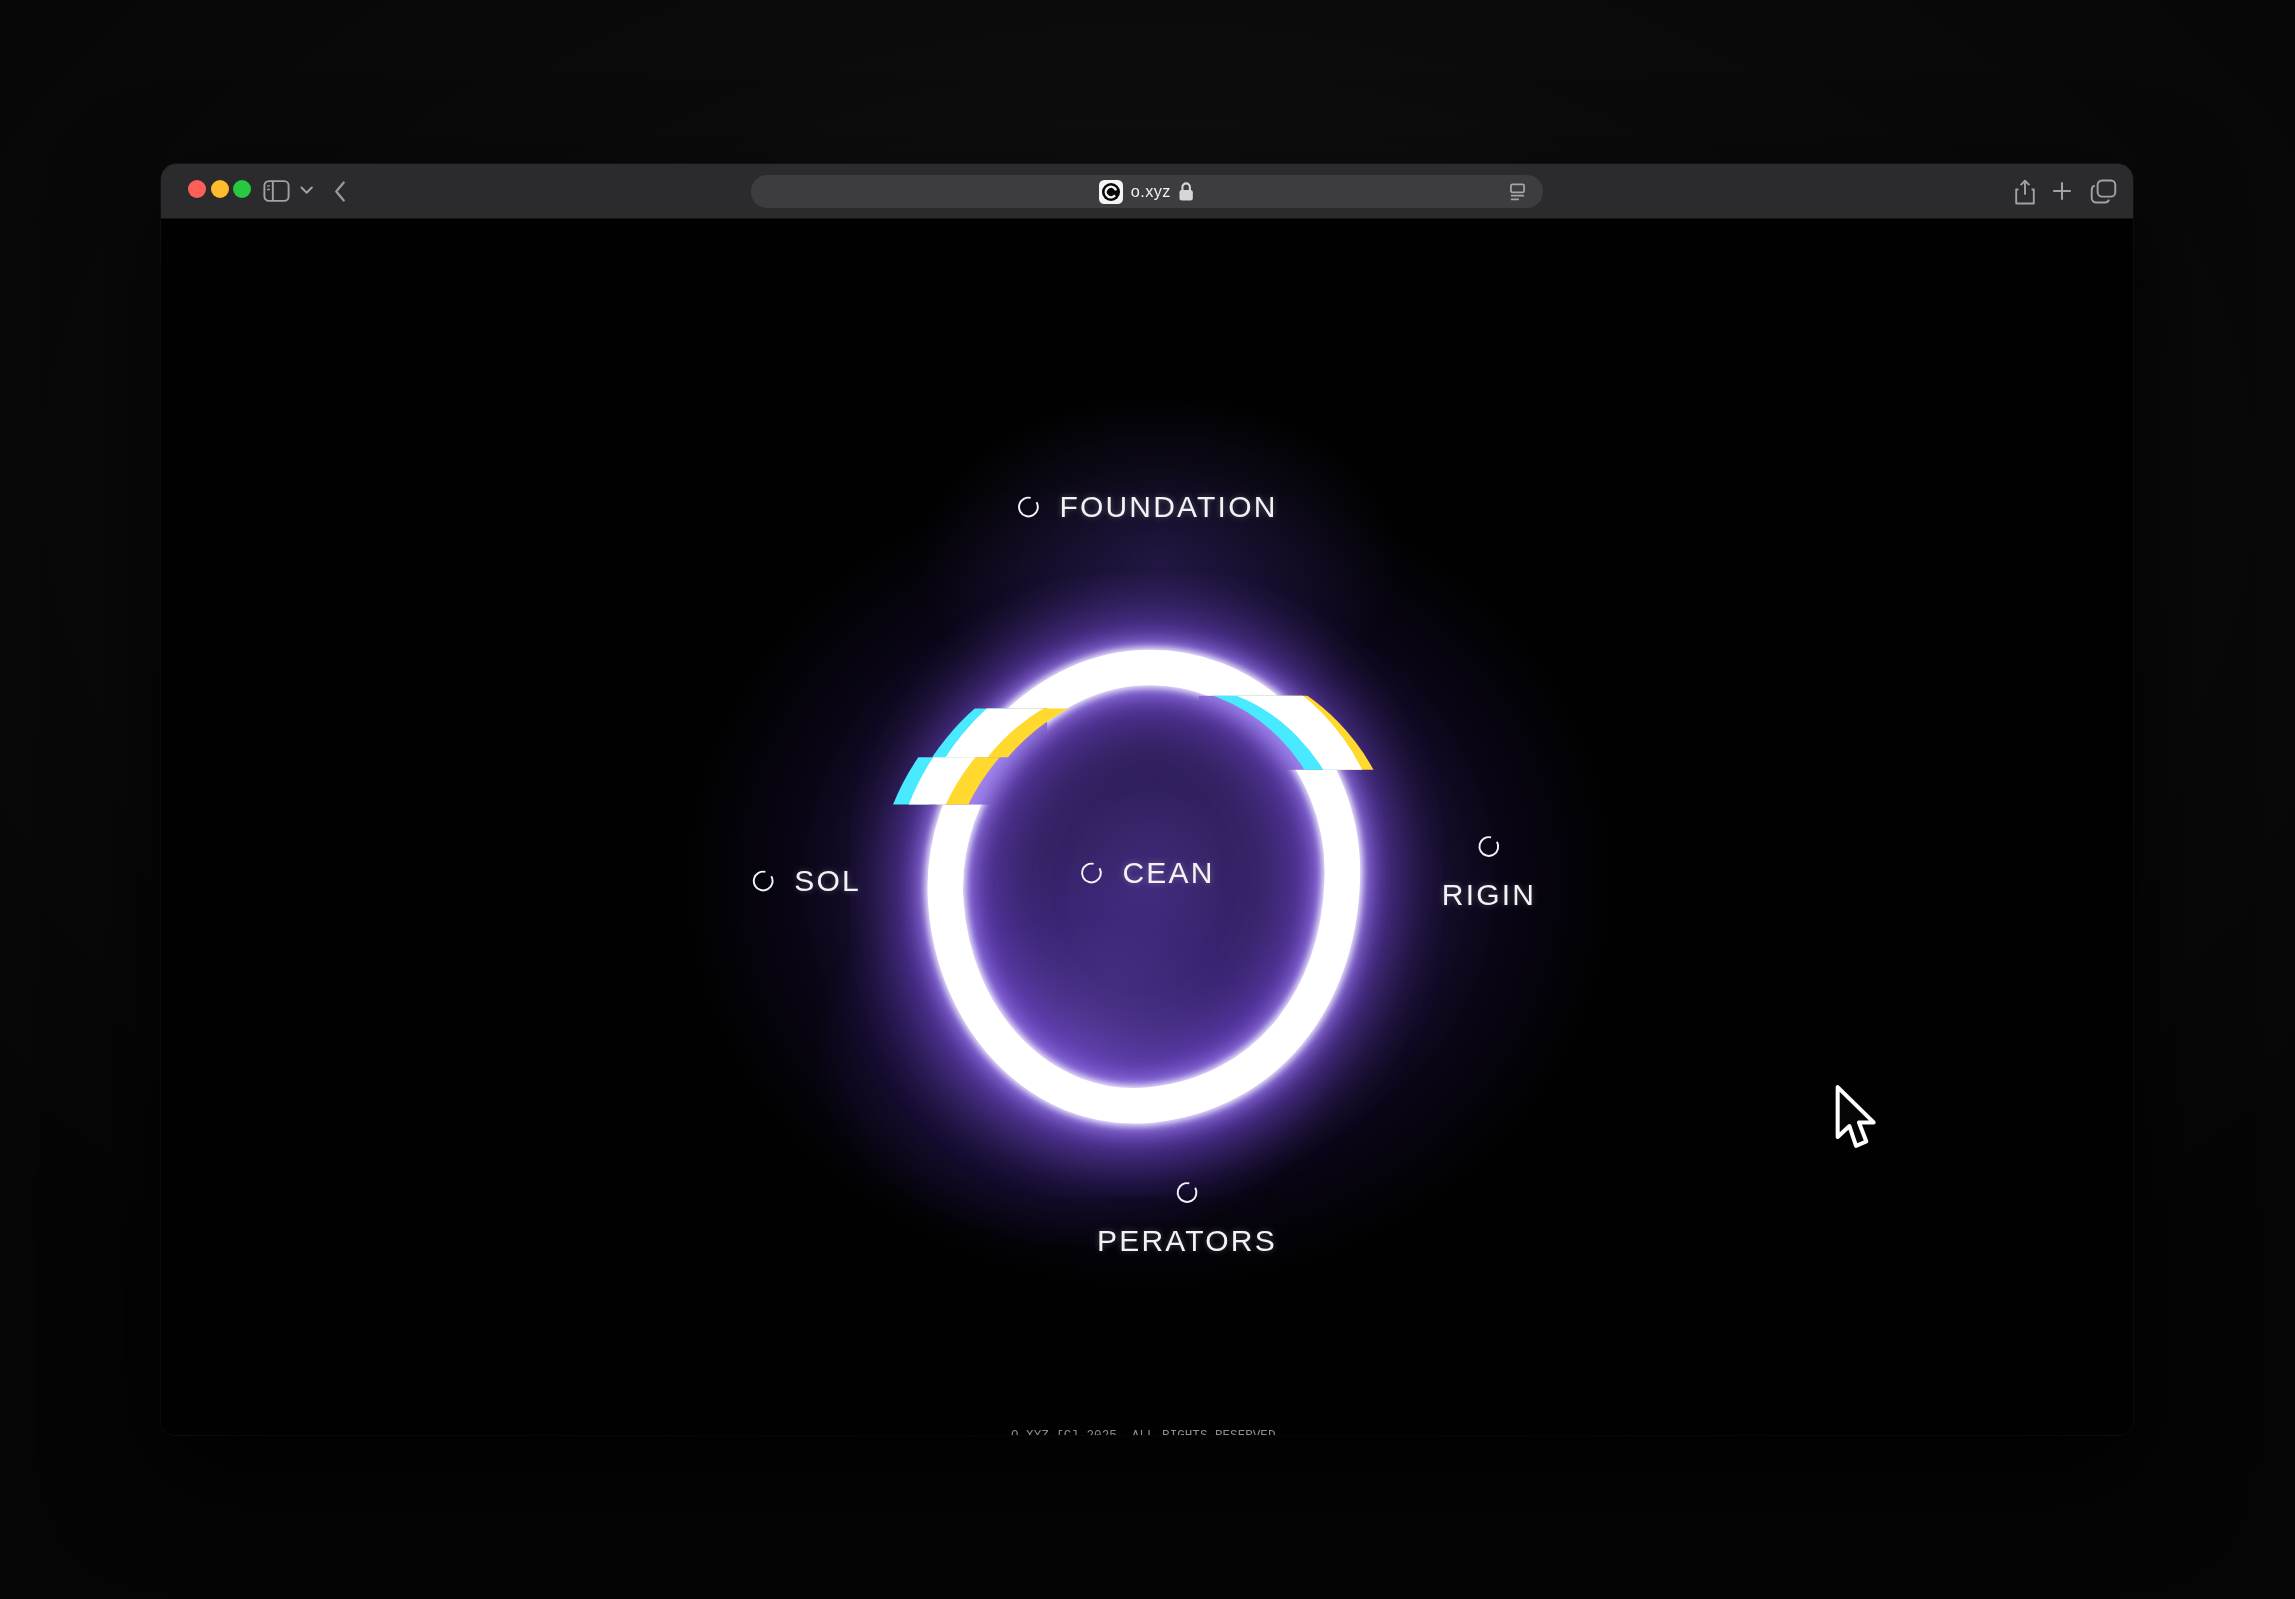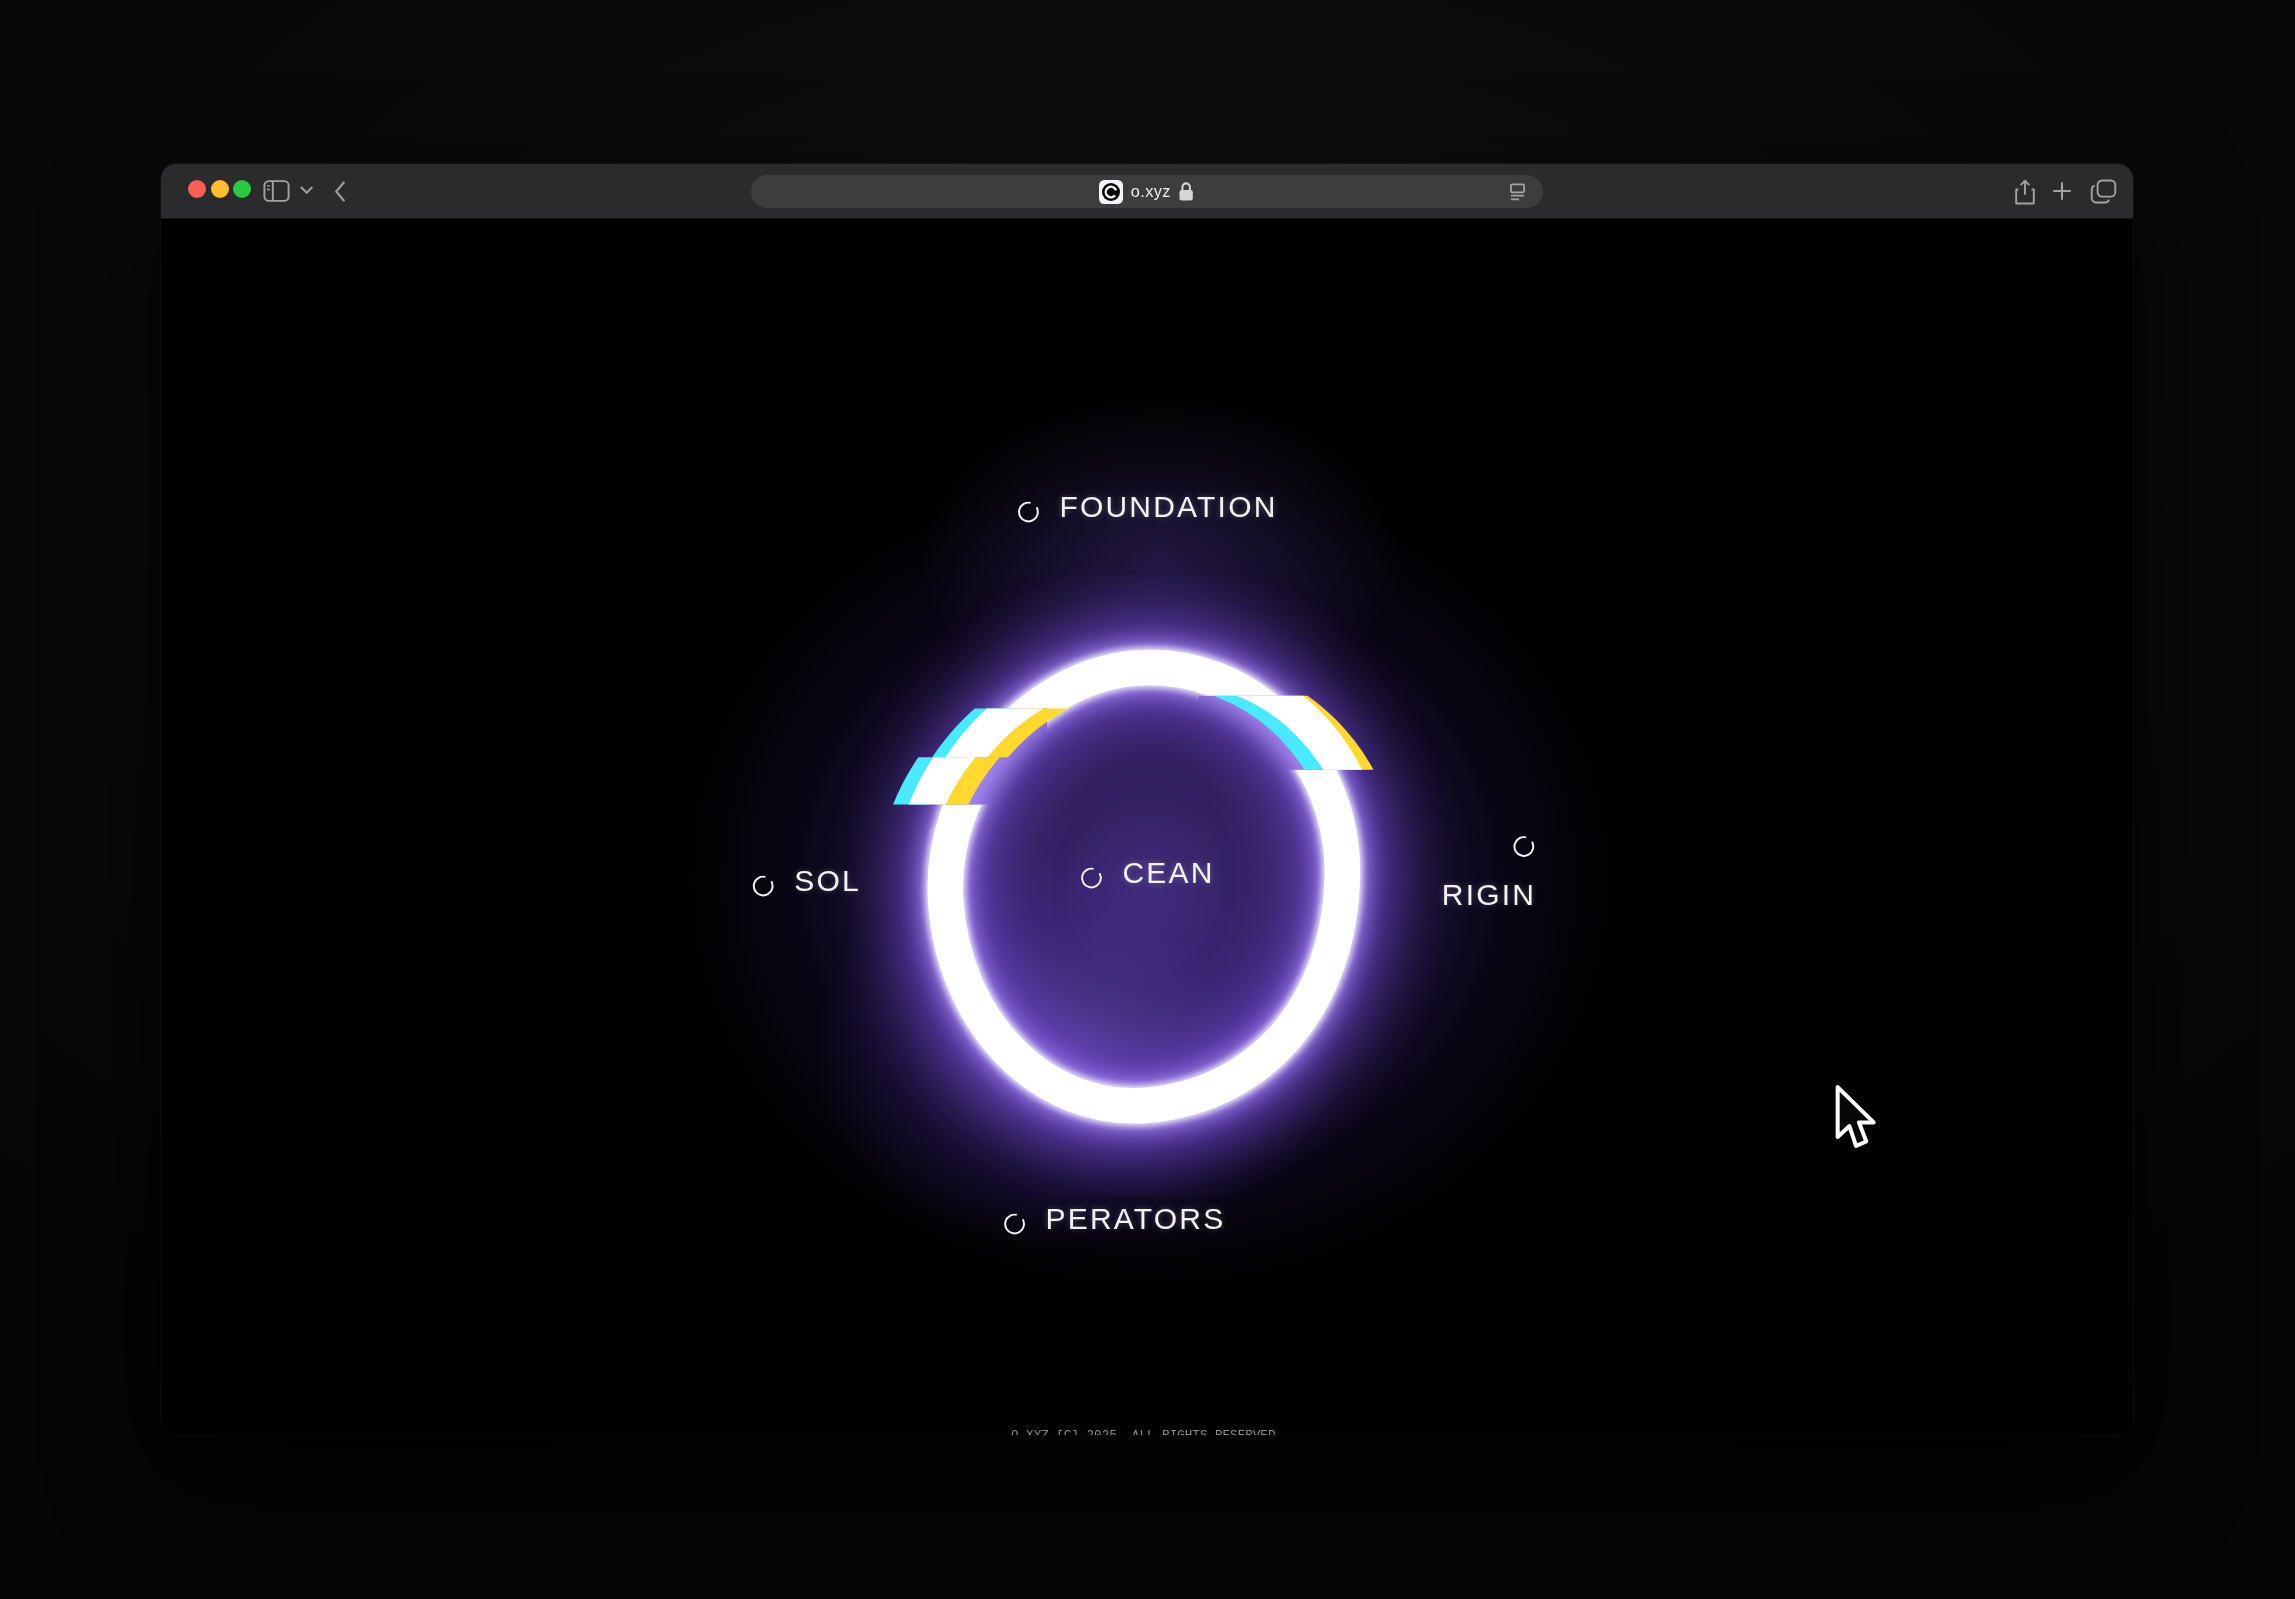--- a/index.html
+++ b/index.html
@@ -51,30 +51,30 @@
   .site-header { position:absolute; left:0; top:71px; width:100%; height:30px; }
   .logo { position:absolute; left:24px; top:0; display:flex; align-items:center; gap:3px;
           color:#f4f4f4; font-size:27px; font-weight:300; letter-spacing:2.2px; }
   .nav { position:absolute; right:22px; top:4.4px; display:flex; gap:41px; }
   .nav a { color:#efefef; text-decoration:none;
            font-family:"Liberation Mono", monospace; font-weight:bold;
            font-size:14px; letter-spacing:-1.1px; white-space:pre; }
 
   .orbit-label {
     position:absolute; transform:translate(-50%,-50%);
-    display:flex; align-items:flex-end; gap:19px;
+    display:flex; align-items:center; gap:19px;
     color:#f3f3f5; font-size:30px; font-weight:400; letter-spacing:2.2px;
     text-shadow:0 0 6px rgba(255,255,255,.28);
     white-space:nowrap; cursor:pointer;
   }
   .pos-foundation { left:986px; top:287px; }
   .pos-sol        { left:645px;  top:661px; }
   .pos-ocean      { left:986px; top:653px; }
   .pos-origin     { left:1328px; top:653px;flex-direction:column; }
-  .pos-operators  { left:953px; top:999px; }
+  .pos-operators  { left:1026px; top:999px;flex-direction:column; }
 
   .footer {
     position:absolute; left:0; top:1208px; width:100%;
     text-align:center; color:#8d8d8d;
     font-family:"Liberation Mono", monospace; font-size:12.6px; line-height:16.3px;
     letter-spacing:0px;
   }
 
   .cursor { position:absolute; left:1673px; top:864px; pointer-events:none; }
 </style>

